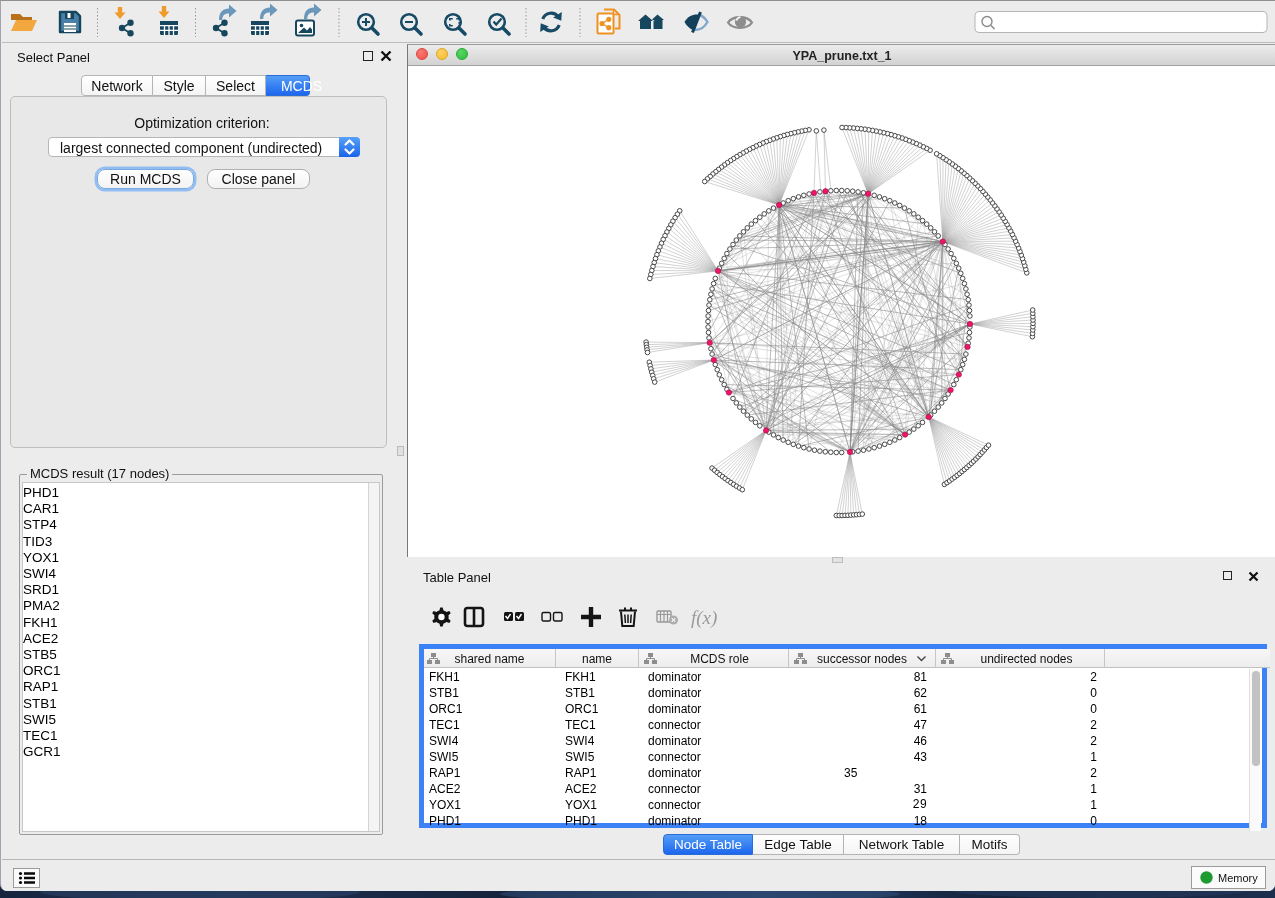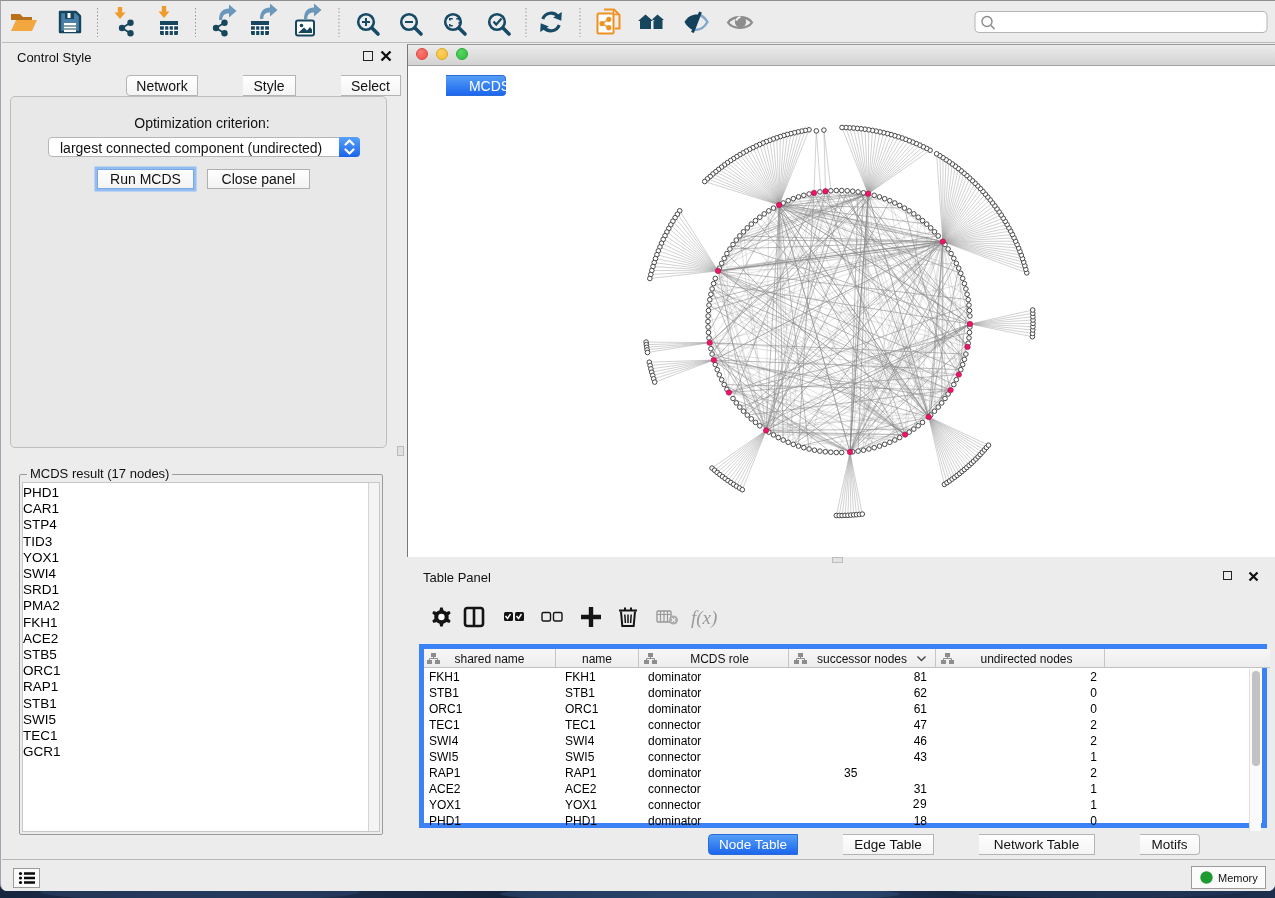--- a/index.html
+++ b/index.html
@@ -11,29 +11,29 @@
 #desktop { position:absolute; left:0; top:884px; width:1275px; height:14px;
   background:linear-gradient(90deg,#17253f 0%, #1e3152 18%, #16233c 40%, #243d63 60%, #14213a 80%, #1c2f4e 100%); }
 
 #toolbar { position:absolute; left:1px; top:1px; width:1274px; height:41px; background:#ececec; border-bottom:1px solid #bcbcbc; }
 
 #cpanel { position:absolute; left:1px; top:42px; width:392px; height:816px; background:#ececec; }
 #cpanel .title { position:absolute; left:15px; top:7px; font-size:13px; color:#111; }
 .winbtn-sq { position:absolute; width:10px; height:10px; border:1.6px solid #222; background:transparent; }
 #tabbox { position:absolute; left:8px; top:53px; width:377px; height:352px; border:1px solid #bdbdbd; border-radius:5px; background:#e8e8e8; }
 .tabs { position:absolute; left:79px; top:32px; height:21px; display:flex; z-index:5; }
-.tab { height:21px; border:1px solid #b4b4b4; border-left:none; background:linear-gradient(#ffffff,#f4f4f4); font-size:14px; color:#111; display:flex; align-items:center; justify-content:center;margin-left:45px; }
+.tab { height:21px; border:1px solid #b4b4b4; border-left:none; background:linear-gradient(#ffffff,#f4f4f4); font-size:14px; color:#111; display:flex; align-items:center; justify-content:center; }
 .tab.first { border-left:1px solid #b4b4b4; border-radius:4px 0 0 4px; }
 .tab.last { border-radius:0 4px 4px 0; }
 .tab.sel { background:linear-gradient(#559ef7,#1c66ee); color:#fff; border-color:#2a6cd8; }
 #optlabel { position:absolute; left:4px; top:72px; width:392px; text-align:center; font-size:14px; color:#111; }
 #combo { position:absolute; left:46px; top:94px; width:312px; height:20px; background:#fff; border:1px solid #b6b6b6; border-radius:4px; }
 #combo .ctext { position:absolute; left:11px; top:1.5px; font-size:14px; color:#111; }
 #combo .spin { position:absolute; right:-1px; top:-1px; width:21px; height:20px; border-radius:0 4px 4px 0; background:linear-gradient(#57a2f8,#1a63ec); }
-.btn { position:absolute; height:20px; background:linear-gradient(#ffffff,#f2f2f2); border:1px solid #b0b0b0; border-radius:0; font-size:14px; color:#111; text-align:center; }
+.btn { position:absolute; height:20px; background:linear-gradient(#ffffff,#f2f2f2); border:1px solid #b0b0b0; border-radius:8px; font-size:14px; color:#111; text-align:center; }
 #runbtn { left:95px; top:126px; width:97px; line-height:18px; box-shadow:0 0 0 2.5px #91bdf3; border-color:#7aa8e0; }
 #closebtn { left:205px; top:126px; width:103px; line-height:18px; }
 #fieldset { position:absolute; left:17px; top:431px; width:364px; height:361px; border:1px solid #9c9c9c; border-radius:2px; }
 #fieldset .legend { position:absolute; left:7px; top:-9px; background:#ececec; padding:0 3px; font-size:13px; color:#111; }
 #mcdslist { position:absolute; left:2px; top:7px; width:358px; height:350px; background:#fff; border:1px solid #c8c8c8; }
 #mcdslist .sbar { position:absolute; right:0; top:0; width:11px; height:100%; background:#f4f4f4; border-left:1px solid #d4d4d4; }
 #mcdslist .items { position:absolute; left:0px; top:2px; font-size:13.5px; color:#000; line-height:16.2px; }
 
 #vsplit { position:absolute; left:393px; top:42px; width:13px; height:816px; background:#ececec; }
 #vsplit .handle { position:absolute; left:3px; top:403px; width:7px; height:10px; background:#e0e0e0; border:1px solid #bbb; }
@@ -190,30 +190,30 @@
   <path d="M-12,0.5 C-7.5,-6.5 7.5,-6.5 12,0.5 C7.5,7.5 -7.5,7.5 -12,0.5 Z" fill="none" stroke="#8d8d8d" stroke-width="2.3"></path>
   <circle cx="0.5" cy="0" r="5.6" fill="#8d8d8d"></circle>
   <path d="M-3.5,-1.5 A 4.5 4.5 0 0 1 0.5,-4.8" stroke="#f3f3f3" stroke-width="1.8" fill="none"></path>
 </g>
 <rect x="567" y="9.5" width="292" height="21" rx="4" transform="translate(406,0)" fill="#fff" stroke="#b5b5b5"></rect>
 <circle cx="985" cy="19.5" r="5" fill="none" stroke="#8a8a8a" stroke-width="1.4"></circle>
 <line x1="989" y1="23.5" x2="992.5" y2="27" stroke="#8a8a8a" stroke-width="1.6"></line>
 </svg>
 </div>
 <div id="cpanel">
-  <div class="title">Control Style</div>
+  <div class="title">Select Panel</div>
   <div class="winbtn-sq" style="left:361px; top:8px;"></div>
   <svg class="abs" style="left:378px; top:7px;" width="12" height="12">
         <path d="M1.5,1.5 L10.5,10.5 M10.5,1.5 L1.5,10.5" stroke="#111" stroke-width="2.4"></path>
       </svg>
   <div class="tabs">
     <div class="tab first" style="width:72px;">Network</div>
     <div class="tab" style="width:53px;">Style</div>
     <div class="tab" style="width:60px;">Select</div>
-    <div class="tab sel last" style="width:60px;padding-left:28px;">MCDS</div>
+    <div class="tab sel last" style="width:44px;padding-left:28px;">MCDS</div>
   </div>
   <div id="tabbox"></div>
   <div id="combo">
     <div class="ctext">largest connected component (undirected)</div>
     <div class="spin"><svg width="21" height="20">
             <path d="M6.5,7.5 L10.5,3.5 L14.5,7.5" stroke="#fff" stroke-width="2.2" fill="none" stroke-linecap="round" stroke-linejoin="round"></path>
             <path d="M6.5,12.5 L10.5,16.5 L14.5,12.5" stroke="#fff" stroke-width="2.2" fill="none" stroke-linecap="round" stroke-linejoin="round"></path>
           </svg></div>
   </div>
   <div id="optlabel">Optimization criterion:</div>
@@ -225,20 +225,21 @@
       <div class="sbar"></div>
       <div class="items">PHD1<br>CAR1<br>STP4<br>TID3<br>YOX1<br>SWI4<br>SRD1<br>PMA2<br>FKH1<br>ACE2<br>STB5<br>ORC1<br>RAP1<br>STB1<br>SWI5<br>TEC1<br>GCR1</div>
     </div>
   </div>
 </div>
 <div id="vsplit">
       <div class="handle"></div>
     </div>
 <div id="netframe">
   <div id="nettitle">
+    <div class="t">YPA_prune.txt_1</div>
     <div class="light" style="left:8px; background:radial-gradient(circle at 35% 30%,#fa7b74,#ef4f46); border:0.5px solid #d8463e;"></div>
     <div class="light" style="left:28px; background:radial-gradient(circle at 35% 30%,#fdd263,#f8bb2d); border:0.5px solid #e0a524;"></div>
     <div class="light" style="left:48px; background:radial-gradient(circle at 35% 30%,#58d563,#2cbf3e); border:0.5px solid #28a835;"></div>
   </div>
   <div class="abs" id="graphbox" style="left:0px; top:22px;">
 <svg width="869" height="490" viewBox="0 0 869 490">
           <path d="M534.8 174.6L526.5 344.2M534.8 174.6L505.8 362.1M534.8 174.6L497.1 367.6M534.8 174.6L302.9 227.3M534.8 174.6L301.0 238.1M534.8 174.6L307.3 211.4M534.8 174.6L331.8 340.1M534.8 174.6L347.5 355.4M534.8 174.6L537.0 331.5M534.8 174.6L460.9 382.0M534.8 174.6L307.3 297.6M534.8 174.6L428.3 385.5M534.8 174.6L300.0 254.5M534.8 174.6L561.9 249.0M534.8 174.6L455.5 383.2M534.8 174.6L552.8 302.7M534.8 174.6L311.3 201.2M534.8 174.6L302.9 281.7M534.8 174.6L557.9 287.1M534.8 174.6L486.8 136.0M371.1 138.0L534.8 174.6M371.1 138.0L543.1 186.6M371.1 138.0L559.1 227.3M371.1 138.0L550.7 201.2M371.1 138.0L380.2 375.3M371.1 138.0L385.3 377.3M371.1 138.0L370.3 370.6M371.1 138.0L561.5 243.5M371.1 138.0L537.0 177.5M371.1 138.0L466.2 380.7M371.1 138.0L442.0 385.0M371.1 138.0L520.7 350.0M371.1 138.0L455.5 125.8M371.1 138.0L476.7 131.7M371.1 138.0L562.0 257.0M371.1 138.0L304.1 221.9M460.2 126.8L321.9 182.0M460.2 126.8L335.5 164.8M460.2 126.8L311.3 201.2M460.2 126.8L444.7 384.8M460.2 126.8L460.9 382.0M460.2 126.8L455.5 383.2M460.2 126.8L486.8 373.0M460.2 126.8L561.0 270.9M460.2 126.8L358.1 363.4M460.2 126.8L331.8 168.9M460.2 126.8L375.2 136.0M460.2 126.8L552.8 302.7M460.2 126.8L518.7 157.1M460.2 126.8L401.1 382.0M460.2 126.8L545.8 191.4M310.1 203.9L540.1 182.0M310.1 203.9L530.2 340.1M310.1 203.9L540.1 327.0M310.1 203.9L526.5 164.8M310.1 203.9L347.5 153.6M310.1 203.9L356.2 146.9M310.1 203.9L390.5 379.1M310.1 203.9L442.0 385.0M310.1 203.9L548.3 196.3M310.1 203.9L537.0 331.5M310.1 203.9L560.2 276.3M442.0 385.0L534.8 174.6M442.0 385.0L554.7 211.4M442.0 385.0L318.9 322.4M442.0 385.0L328.3 335.9M442.0 385.0L331.8 340.1M442.0 385.0L522.7 160.9M442.0 385.0L301.7 275.7M442.0 385.0L526.5 164.8M442.0 385.0L548.3 312.7M442.0 385.0L339.3 348.1M442.0 385.0L514.5 153.6M442.0 385.0L556.4 216.6M442.0 385.0L505.8 362.1M358.1 363.4L331.8 168.9M358.1 363.4L335.5 164.8M358.1 363.4L422.8 123.8M358.1 363.4L406.0 125.9M358.1 363.4L307.3 211.4M358.1 363.4L310.1 203.9M358.1 363.4L510.2 150.2M358.1 363.4L486.8 373.0M358.1 363.4L559.1 227.3M358.1 363.4L491.7 370.6M358.1 363.4L311.3 201.2M358.1 363.4L561.5 243.5M358.1 363.4L360.8 143.9M358.1 363.4L526.5 344.2M520.7 350.0L360.8 143.9M520.7 350.0L356.2 146.9M520.7 350.0L444.7 124.2M520.7 350.0L428.3 123.5M520.7 350.0L351.8 150.2M520.7 350.0L450.1 124.9M520.7 350.0L320.9 325.5M520.7 350.0L302.9 227.3M520.7 350.0L401.1 127.0M520.7 350.0L481.8 133.7M520.7 350.0L351.8 358.8M562.0 257.0L375.2 373.0M562.0 257.0L365.5 367.9M562.0 257.0L335.5 344.2M562.0 257.0L390.5 379.1M562.0 257.0L370.3 370.6M562.0 257.0L380.2 375.3M562.0 257.0L450.1 384.1M562.0 257.0L375.2 136.0M562.0 257.0L439.2 123.8M562.0 257.0L545.8 191.4M497.1 367.6L311.3 201.2M497.1 367.6L307.3 211.4M497.1 367.6L302.9 227.3M497.1 367.6L301.8 232.7M497.1 367.6L390.5 129.9M497.1 367.6L335.5 164.8M497.1 367.6L318.9 322.4M497.1 367.6L365.5 367.9M497.1 367.6L510.2 150.2M497.1 367.6L390.5 379.1M542.6 323.1L301.0 238.1M542.6 323.1L302.9 227.3M542.6 323.1L358.1 363.4M542.6 323.1L460.9 382.0M542.6 323.1L307.3 297.6M542.6 323.1L356.2 146.9M550.8 307.6L481.8 133.7M550.8 307.6L304.1 287.1M550.8 307.6L301.7 275.7M550.8 307.6L514.5 355.4M550.8 307.6L514.5 153.6M550.8 307.6L552.8 206.3M559.5 279.9L307.3 211.4M559.5 279.9L444.7 124.2M559.5 279.9L471.5 379.1M559.5 279.9L428.3 385.5M417.5 124.2L316.2 317.6M417.5 124.2L380.2 375.3M417.5 124.2L530.2 340.1M417.5 124.2L522.7 348.1M417.5 124.2L311.3 201.2M406.0 125.9L304.1 287.1M406.0 125.9L542.6 323.1M406.0 125.9L476.7 131.7M301.7 275.7L556.4 216.6M301.7 275.7L556.4 292.4M301.7 275.7L471.5 379.1M301.7 275.7L497.1 367.6M301.7 275.7L505.8 146.9M301.7 275.7L406.0 125.9M305.8 293.0L466.2 380.7M305.8 293.0L476.7 377.3M305.8 293.0L501.2 365.1M305.8 293.0L533.7 335.9M320.9 325.5L534.8 174.6M320.9 325.5L422.8 123.8M320.9 325.5L301.0 238.1M320.9 325.5L318.9 186.6M320.9 325.5L505.8 362.1" stroke="#9a9a9a" stroke-width="0.6" stroke-opacity="0.5" fill="none"></path>
           <path d="M534.8 174.6L522.7 348.1M534.8 174.6L533.7 335.9M534.8 174.6L335.5 344.2M534.8 174.6L339.3 348.1M534.8 174.6L375.2 136.0M534.8 174.6L321.9 182.0M534.8 174.6L365.5 141.1M534.8 174.6L328.3 173.1M534.8 174.6L301.8 232.7M534.8 174.6L385.3 377.3M534.8 174.6L331.8 168.9M534.8 174.6L300.5 243.5M371.1 138.0L530.2 168.9M371.1 138.0L518.7 157.1M371.1 138.0L552.8 206.3M371.1 138.0L365.5 367.9M371.1 138.0L375.2 373.0M371.1 138.0L496.5 141.1M371.1 138.0L491.7 370.6M371.1 138.0L556.4 292.4M371.1 138.0L401.1 382.0M371.1 138.0L358.1 363.4M371.1 138.0L300.5 265.5M460.2 126.8L328.3 173.1M460.2 126.8L316.2 191.4M460.2 126.8L325.0 177.5M460.2 126.8L450.1 384.1M460.2 126.8L442.0 385.0M460.2 126.8L385.3 131.7M460.2 126.8L301.7 275.7M460.2 126.8L365.5 141.1M460.2 126.8L360.8 365.1M310.1 203.9L537.0 177.5M310.1 203.9L534.8 174.6M310.1 203.9L552.8 302.7M310.1 203.9L545.8 317.6M310.1 203.9L560.2 232.7M310.1 203.9L530.2 168.9M310.1 203.9L390.5 129.9M310.1 203.9L339.3 348.1M442.0 385.0L545.8 191.4M442.0 385.0L530.2 168.9M442.0 385.0L316.2 317.6M442.0 385.0L325.0 331.5M442.0 385.0L304.1 287.1M442.0 385.0L450.1 124.9M442.0 385.0L548.3 196.3M442.0 385.0L455.5 125.8M442.0 385.0L560.2 276.3M442.0 385.0L561.0 238.1M358.1 363.4L433.7 123.5M358.1 363.4L417.5 124.2M358.1 363.4L304.1 221.9M358.1 363.4L301.7 275.7M358.1 363.4L481.8 133.7M358.1 363.4L505.8 362.1M358.1 363.4L300.5 265.5M358.1 363.4L439.2 123.8M520.7 350.0L347.5 153.6M520.7 350.0L365.5 141.1M520.7 350.0L439.2 123.8M520.7 350.0L304.1 287.1M520.7 350.0L550.7 201.2M520.7 350.0L534.8 174.6M520.7 350.0L444.7 384.8M520.7 350.0L390.5 379.1M562.0 257.0L351.8 358.8M562.0 257.0L331.8 340.1M562.0 257.0L385.3 377.3M562.0 257.0L450.1 124.9M562.0 257.0L305.6 216.6M562.0 257.0L325.0 177.5M497.1 367.6L304.1 221.9M497.1 367.6L318.9 186.6M497.1 367.6L301.0 238.1M497.1 367.6L305.6 216.6M497.1 367.6L545.8 317.6M497.1 367.6L417.5 124.2M497.1 367.6L360.8 365.1M542.6 323.1L304.1 221.9M542.6 323.1L339.3 348.1M542.6 323.1L316.2 317.6M542.6 323.1L496.5 141.1M550.8 307.6L433.7 123.5M550.8 307.6L560.2 232.7M550.8 307.6L320.9 325.5M559.5 279.9L365.5 141.1M559.5 279.9L450.1 124.9M559.5 279.9L428.3 123.5M559.5 279.9L526.5 344.2M417.5 124.2L304.1 287.1M417.5 124.2L556.4 292.4M406.0 125.9L390.5 379.1M406.0 125.9L325.0 331.5M406.0 125.9L510.2 358.8M406.0 125.9L561.9 249.0M301.7 275.7L557.9 287.1M301.7 275.7L466.2 128.3M305.8 293.0L537.0 331.5M305.8 293.0L552.8 302.7M305.8 293.0L460.2 126.8M305.8 293.0L422.8 385.2M320.9 325.5L561.5 265.5M320.9 325.5L561.0 238.1" stroke="#878787" stroke-width="0.75" stroke-opacity="0.75" fill="none"></path>
           <path d="M534.8 174.6L310.1 203.9M534.8 174.6L358.1 363.4M371.1 138.0L520.7 350.0M460.2 126.8L442.0 385.0M310.1 203.9L520.7 350.0M371.1 138.0L562.0 257.0M358.1 363.4L562.0 257.0M442.0 385.0L371.1 138.0M520.7 350.0L460.2 126.8M305.8 293.0L534.8 174.6" stroke="#8a8a8a" stroke-width="0.9" stroke-opacity="0.8" fill="none"></path>
           <path d="M310.1 203.9L271.7 143.8M310.1 203.9L269.4 147.2M310.1 203.9L267.1 150.7M310.1 203.9L264.9 154.2M310.1 203.9L262.8 157.8M310.1 203.9L260.8 161.4M310.1 203.9L258.9 165.0M310.1 203.9L257.0 168.7M310.1 203.9L255.2 172.4M310.1 203.9L253.5 176.2M310.1 203.9L251.9 180.0M310.1 203.9L250.3 183.9M310.1 203.9L248.9 187.7M310.1 203.9L247.5 191.6M310.1 203.9L246.2 195.6M310.1 203.9L245.0 199.5M310.1 203.9L243.8 203.5M310.1 203.9L242.8 207.5M310.1 203.9L241.8 211.5M371.1 138.0L401.0 62.8M371.1 138.0L397.3 63.4M371.1 138.0L393.7 64.1M371.1 138.0L390.1 64.9M371.1 138.0L386.5 65.7M371.1 138.0L382.9 66.6M371.1 138.0L379.3 67.5M371.1 138.0L375.8 68.5M371.1 138.0L372.3 69.6M371.1 138.0L368.8 70.8M371.1 138.0L365.3 72.0M371.1 138.0L361.8 73.3M371.1 138.0L358.4 74.6M371.1 138.0L355.0 76.0M371.1 138.0L351.6 77.5M371.1 138.0L348.2 79.0M371.1 138.0L344.9 80.7M371.1 138.0L341.6 82.3M371.1 138.0L338.3 84.1M371.1 138.0L335.1 85.9M371.1 138.0L331.9 87.7M371.1 138.0L328.8 89.6M371.1 138.0L325.6 91.6M371.1 138.0L322.6 93.6M371.1 138.0L319.5 95.7M371.1 138.0L316.5 97.9M371.1 138.0L313.6 100.1M371.1 138.0L310.6 102.4M371.1 138.0L307.8 104.7M371.1 138.0L304.9 107.0M371.1 138.0L302.2 109.5M371.1 138.0L299.4 111.9M371.1 138.0L296.7 114.5M460.2 126.8L522.1 83.2M460.2 126.8L518.7 81.4M460.2 126.8L515.3 79.8M460.2 126.8L511.8 78.1M460.2 126.8L508.3 76.6M460.2 126.8L504.8 75.1M460.2 126.8L501.2 73.7M460.2 126.8L497.7 72.3M460.2 126.8L494.1 71.0M460.2 126.8L490.4 69.8M460.2 126.8L486.8 68.7M460.2 126.8L483.1 67.6M460.2 126.8L479.4 66.6M460.2 126.8L475.7 65.7M460.2 126.8L472.0 64.9M460.2 126.8L468.2 64.1M460.2 126.8L464.5 63.4M460.2 126.8L460.7 62.8M460.2 126.8L456.9 62.2M460.2 126.8L453.1 61.8M460.2 126.8L449.3 61.4M460.2 126.8L445.5 61.0M460.2 126.8L441.7 60.8M460.2 126.8L437.9 60.6M460.2 126.8L434.0 60.5M534.8 174.6L618.8 205.9M534.8 174.6L617.8 202.3M534.8 174.6L616.8 198.7M534.8 174.6L615.7 195.1M534.8 174.6L614.5 191.6M534.8 174.6L613.3 188.1M534.8 174.6L612.0 184.6M534.8 174.6L610.6 181.1M534.8 174.6L609.1 177.6M534.8 174.6L607.6 174.2M534.8 174.6L606.0 170.8M534.8 174.6L604.4 167.5M534.8 174.6L602.7 164.1M534.8 174.6L600.9 160.9M534.8 174.6L599.1 157.6M534.8 174.6L597.2 154.4M534.8 174.6L595.2 151.2M534.8 174.6L593.2 148.0M534.8 174.6L591.1 144.9M534.8 174.6L589.0 141.9M534.8 174.6L586.8 138.8M534.8 174.6L584.5 135.9M534.8 174.6L582.2 132.9M534.8 174.6L579.8 130.0M534.8 174.6L577.4 127.2M534.8 174.6L574.9 124.4M534.8 174.6L572.4 121.6M534.8 174.6L569.8 118.9M534.8 174.6L567.1 116.3M534.8 174.6L564.4 113.7M534.8 174.6L561.7 111.1M534.8 174.6L558.9 108.6M534.8 174.6L556.1 106.2M534.8 174.6L553.2 103.8M534.8 174.6L550.3 101.5M534.8 174.6L547.3 99.2M534.8 174.6L544.3 97.0M534.8 174.6L541.2 94.8M534.8 174.6L538.1 92.8M534.8 174.6L535.0 90.7M534.8 174.6L531.8 88.7M534.8 174.6L528.6 86.8M562.0 257.0L624.4 269.7M562.0 257.0L624.6 266.4M562.0 257.0L624.8 263.0M562.0 257.0L624.9 259.7M562.0 257.0L625.0 256.4M562.0 257.0L625.0 253.0M562.0 257.0L624.9 249.7M562.0 257.0L624.8 246.3M562.0 257.0L624.7 243.0M520.7 350.0L536.4 417.4M520.7 350.0L539.0 415.7M520.7 350.0L541.6 413.9M520.7 350.0L544.1 412.1M520.7 350.0L546.6 410.3M520.7 350.0L549.1 408.4M520.7 350.0L551.6 406.5M520.7 350.0L554.0 404.5M520.7 350.0L556.4 402.5M520.7 350.0L558.8 400.5M520.7 350.0L561.1 398.4M520.7 350.0L563.4 396.3M520.7 350.0L565.6 394.2M520.7 350.0L567.9 392.0M520.7 350.0L570.1 389.8M520.7 350.0L572.2 387.5M520.7 350.0L574.3 385.2M520.7 350.0L576.4 382.9M520.7 350.0L578.5 380.5M520.7 350.0L580.5 378.2M442.0 385.0L428.3 448.5M442.0 385.0L431.2 448.5M442.0 385.0L434.1 448.5M442.0 385.0L437.0 448.4M442.0 385.0L439.9 448.3M442.0 385.0L442.8 448.1M442.0 385.0L445.7 447.9M442.0 385.0L448.5 447.7M442.0 385.0L451.4 447.4M442.0 385.0L454.3 447.1M358.1 363.4L304.0 401.1M358.1 363.4L306.6 403.3M358.1 363.4L309.2 405.5M358.1 363.4L311.8 407.6M358.1 363.4L314.5 409.6M358.1 363.4L317.2 411.6M358.1 363.4L320.0 413.6M358.1 363.4L322.8 415.5M358.1 363.4L325.6 417.4M358.1 363.4L328.5 419.2M358.1 363.4L331.4 421.0M358.1 363.4L334.3 422.7M305.8 293.0L241.3 295.2M305.8 293.0L242.1 298.5M305.8 293.0L242.9 301.9M305.8 293.0L243.7 305.2M305.8 293.0L244.7 308.5M305.8 293.0L245.7 311.8M305.8 293.0L246.7 315.1M301.7 275.7L238.1 275.1M301.7 275.7L238.4 277.7M301.7 275.7L238.7 280.3M301.7 275.7L239.1 282.9M301.7 275.7L239.5 285.5M417.5 124.2L415.9 63.1M423.0 123.7L415.9 63.1M406.0 125.9L408.3 63.9M412.8 124.8L408.3 63.9" stroke="#a0a0a0" stroke-width="0.62" stroke-opacity="0.78" fill="none"></path>

